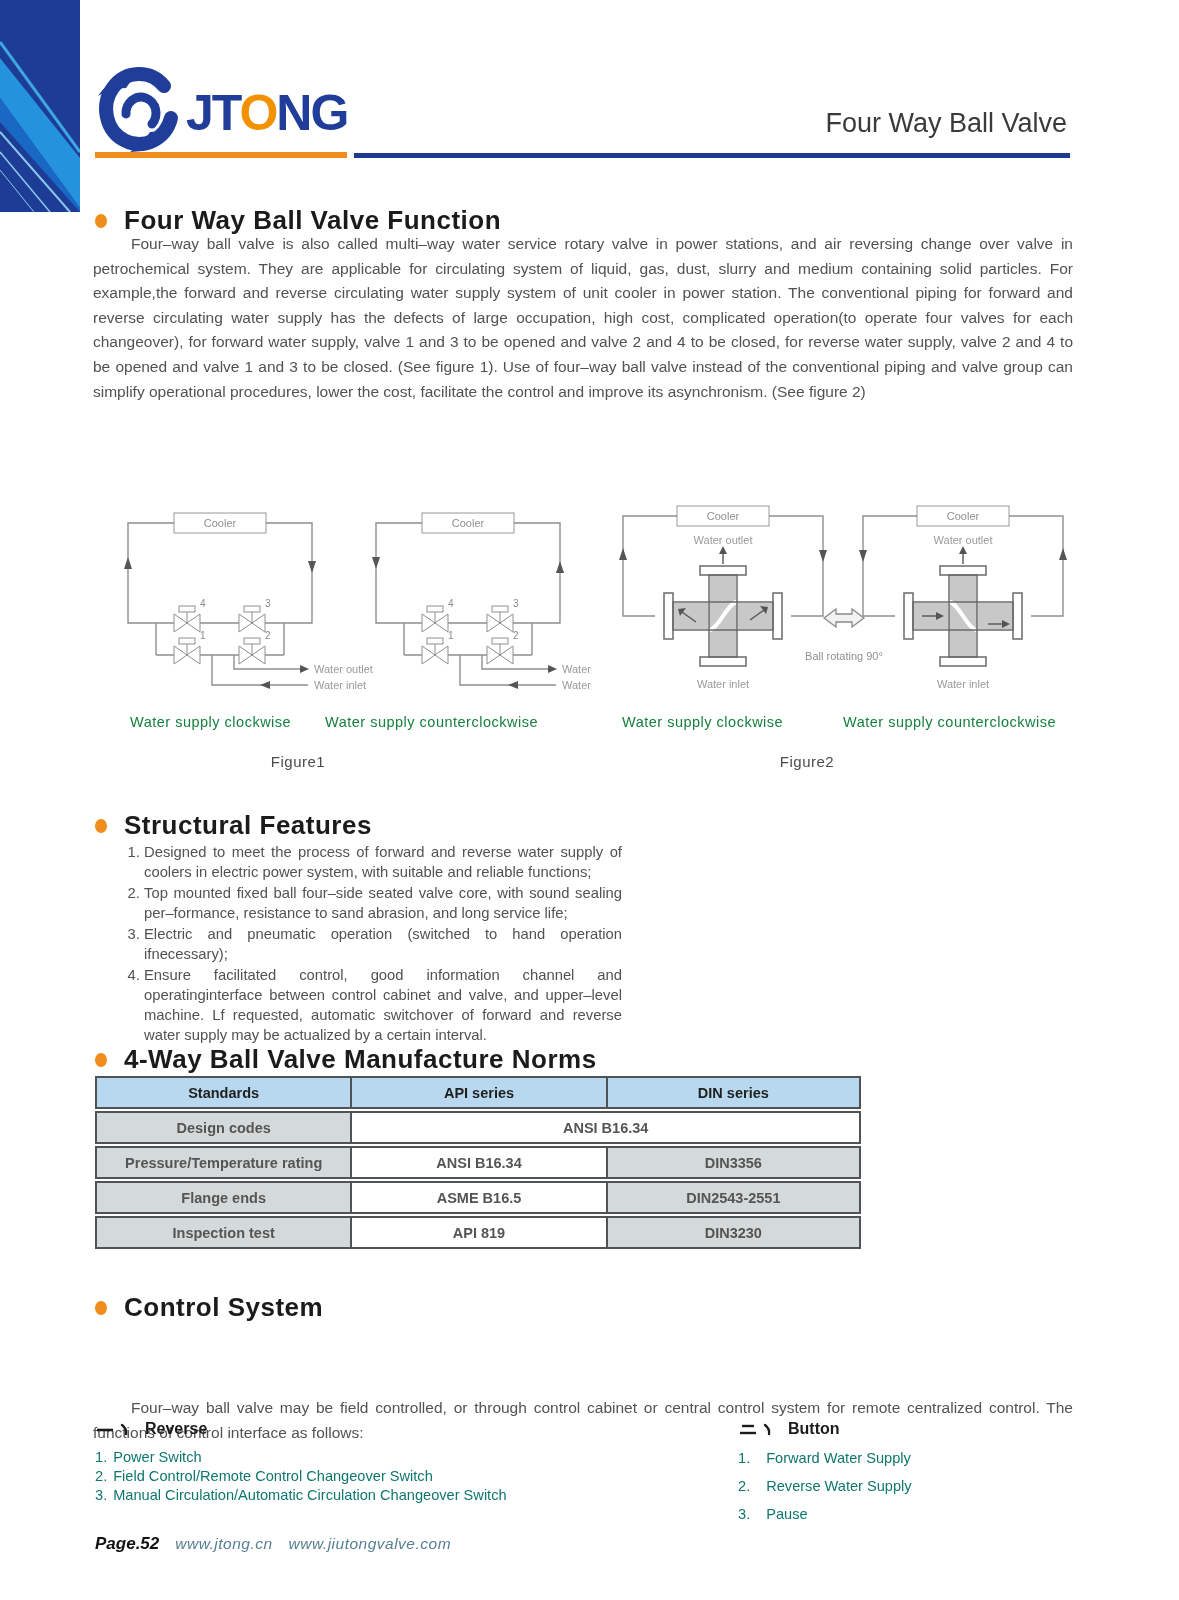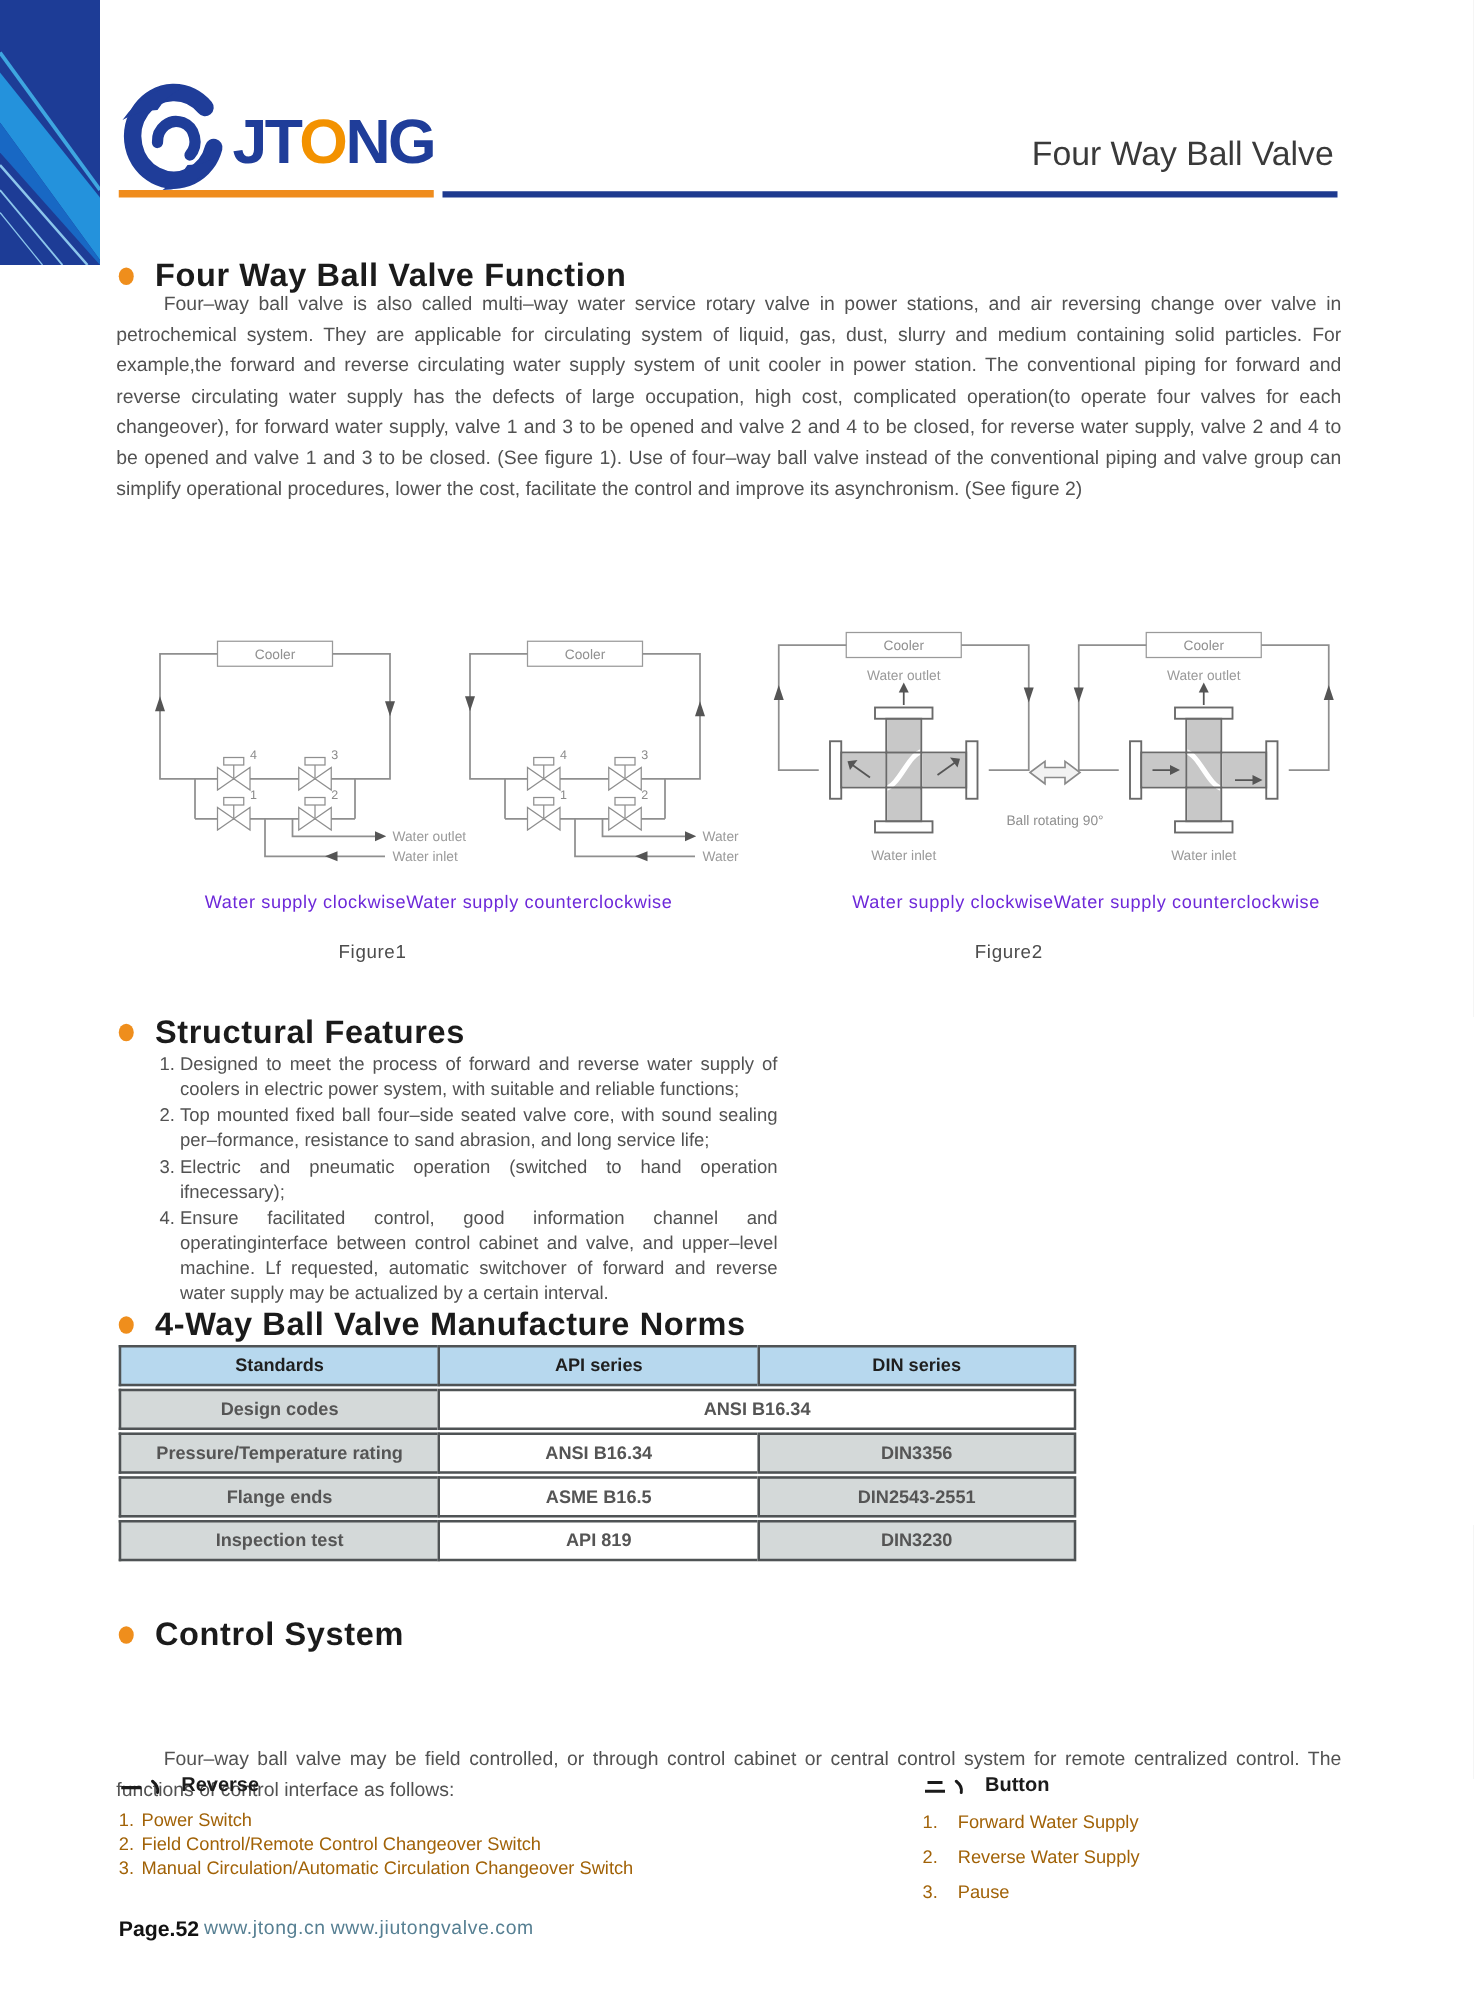--- a/index.html
+++ b/index.html
@@ -17,21 +17,21 @@
 
   
   .sec-head{display:flex;align-items:center;gap:17px;}
   .bullet{width:12px;height:14px;border-radius:50%;background:#ef8e1c;flex:0 0 auto;}
   .sec-title{font-size:26px;font-weight:bold;color:#1b1b1b;letter-spacing:.5px;}
 
   .body-text{font-size:15.5px;line-height:24.6px;text-align:justify;color:#525252;}
   .indent{text-indent:38px;}
 
   
-  .fig-caption-row{display:flex;justify-content:flex-end;font-size:14.5px;color:#6d28d9;letter-spacing:.5px;}
+  .fig-caption-row{display:flex;justify-content:space-between;font-size:14.5px;color:#15803d;letter-spacing:.5px;}
   .fig-label{font-size:15px;color:#4c4c4c;text-align:center;width:110px;letter-spacing:.5px;}
   svg text{font-family:"Liberation Sans", sans-serif;}
 
   
   ol.feat{margin:0;padding-left:22px;width:478px;font-size:14.8px;line-height:20px;
           text-align:justify;color:#525252;}
   ol.feat li{margin:0 0 1px 0;}
 
   
   table.norms{border-collapse:separate;border-spacing:0 2px;width:766px;table-layout:fixed;}
@@ -40,28 +40,28 @@
   table.norms th{background:#b7d8ee;color:#1f1f1f;font-weight:bold;}
   table.norms td{color:#555;}
   .cell-gray{background:#d4d9d9;}
   .cell-white{background:#ffffff;}
   table.norms th:first-child, table.norms td:first-child{border-left:2px solid #4f5355;}
   table.norms th:last-child, table.norms td:last-child{border-right:2px solid #4f5355;}
   table.norms th + th, table.norms td + td{border-left:2px solid #4f5355;}
 
   
   .col-head{display:flex;align-items:center;gap:10px;font-size:16px;font-weight:bold;color:#1b1b1b;}
-  ol.plain{margin:10px 0 0 0;padding:0;list-style:none;counter-reset:it;font-size:14.6px;color:#a16207;}
+  ol.plain{margin:10px 0 0 0;padding:0;list-style:none;counter-reset:it;font-size:14.6px;color:#0f766e;}
   ol.plain li{counter-increment:it;line-height:19px;margin-bottom:0;}
   ol.plain li::before{content:counter(it) ".";margin-right:6px;}
   ol.plain.wide li::before{margin-right:16px;}
   ol.plain.wide li{line-height:20px;margin-bottom:8px;}
 
   
-  .footer{display:flex;align-items:flex-start;gap:4px;}
+  .footer{display:flex;align-items:center;gap:16px;font-style:italic;}
   .page-label{font-size:17px;font-weight:bold;color:#121212;}
   .url{font-size:15.5px;color:#567f92;letter-spacing:.5px;}
 </style>
 </head>
 <body>
 
 <div class="page">
 
   <svg class="abs band" width="80" height="212" viewBox="0 0 80 212">
     <rect width="80" height="212" fill="#1d3c96"></rect>

